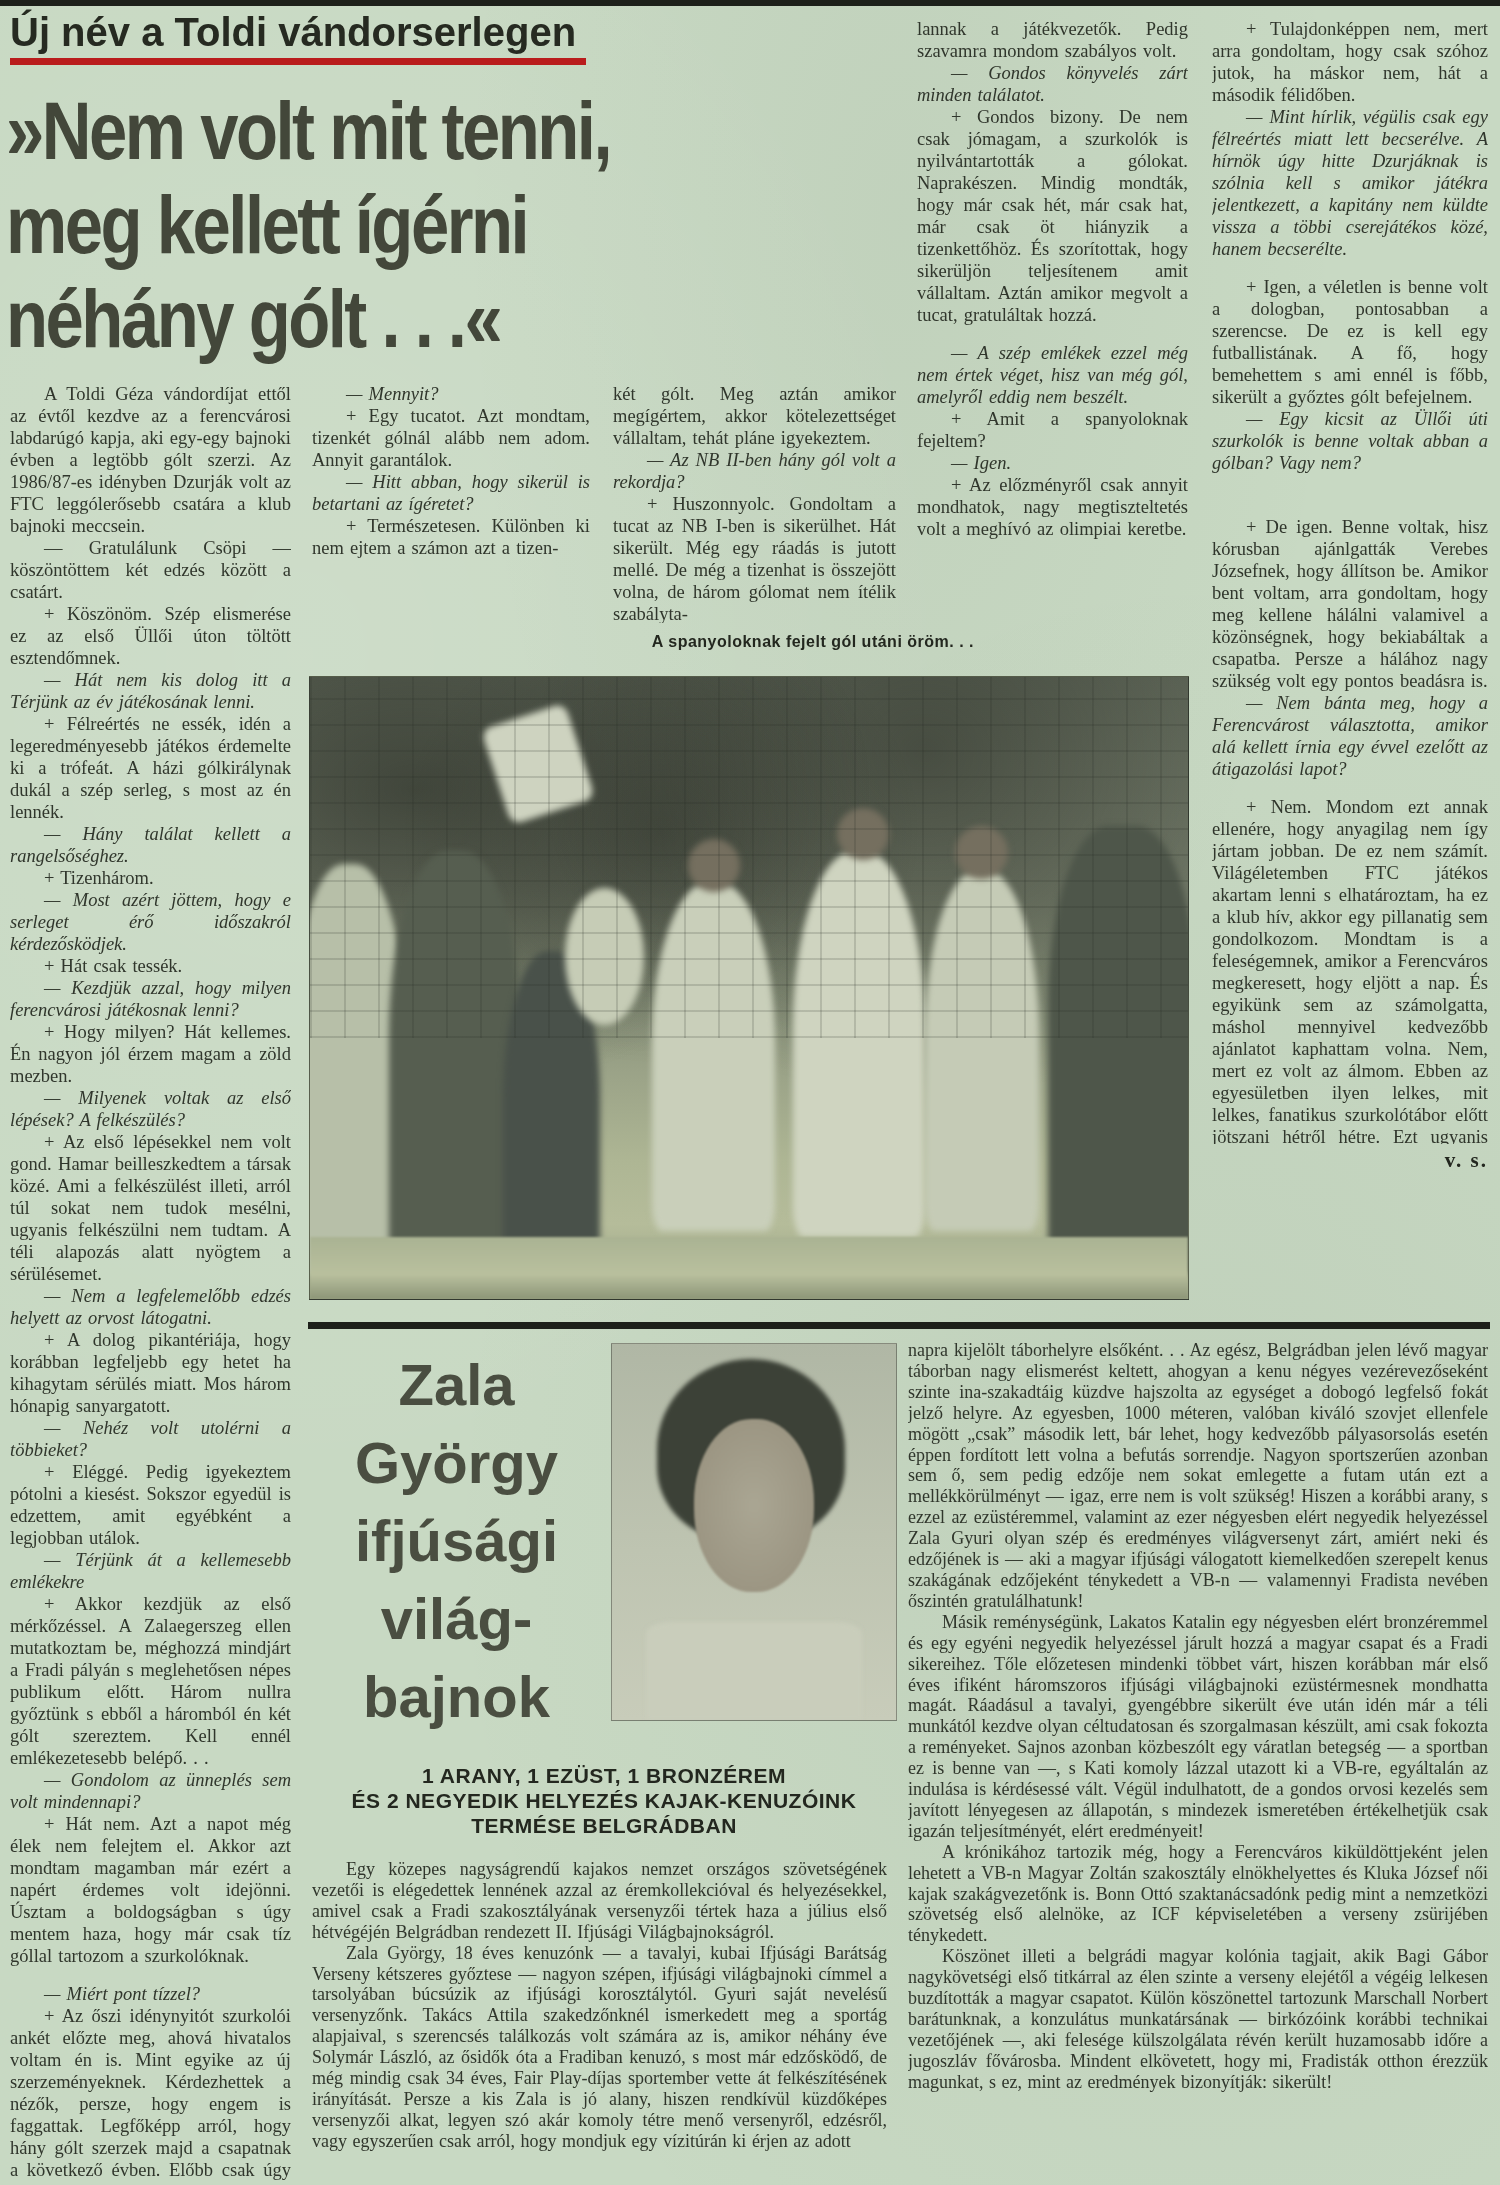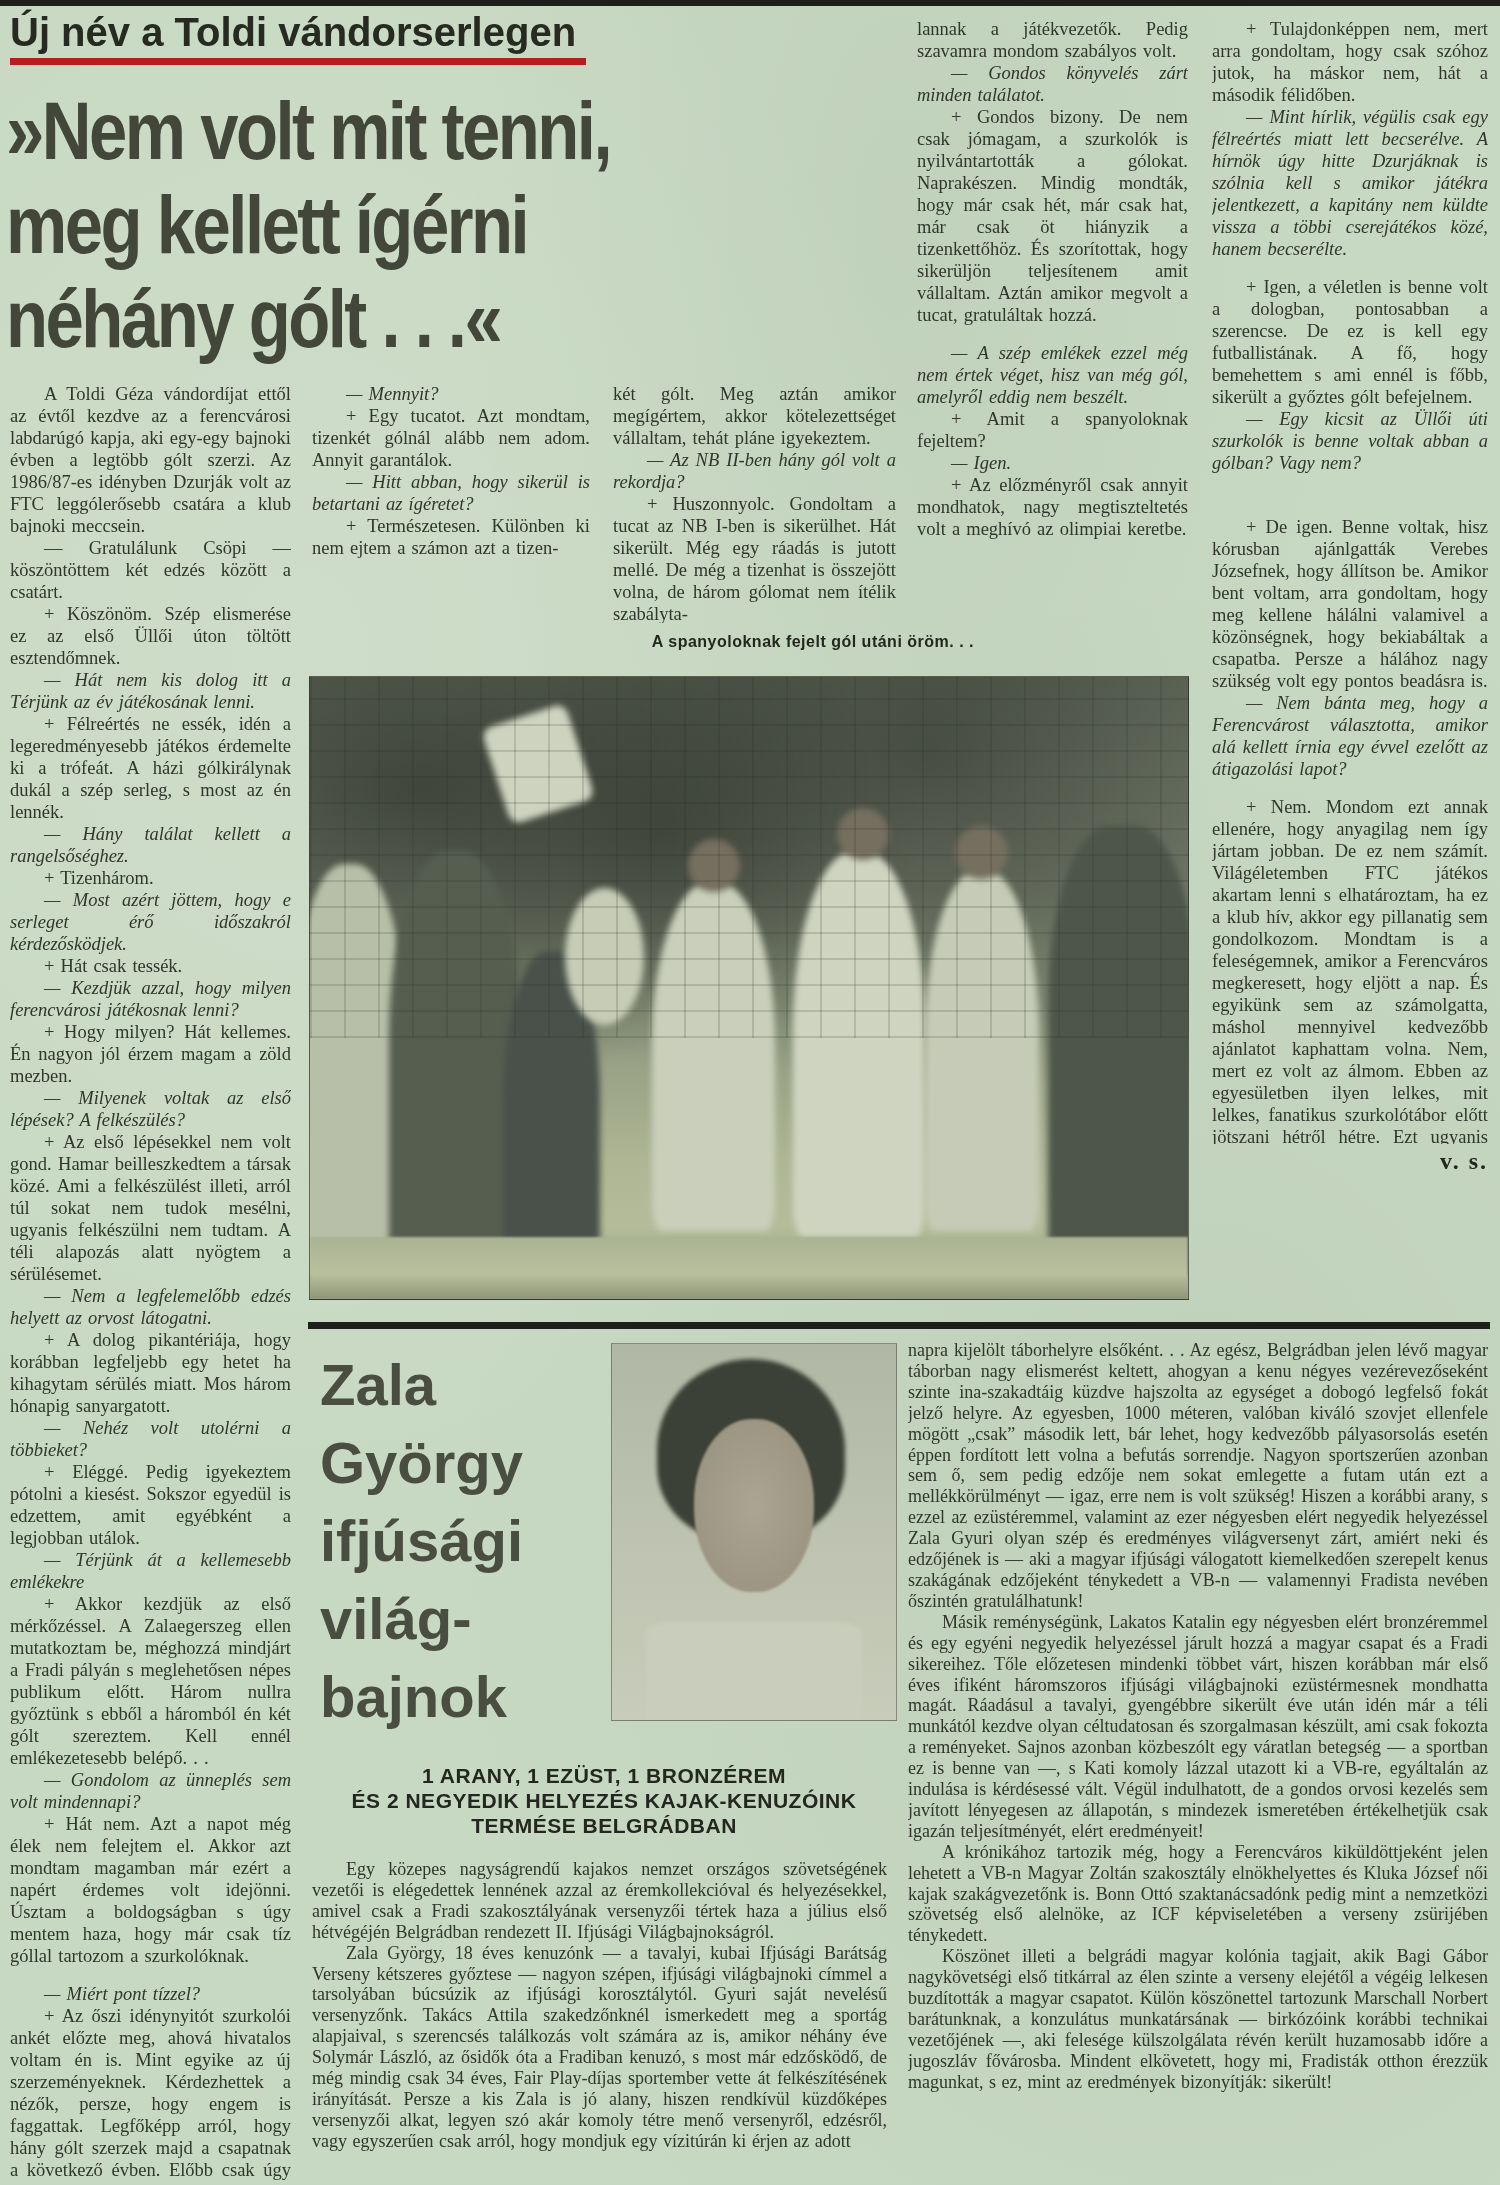--- a/index.html
+++ b/index.html
@@ -47,21 +47,21 @@
   .col3{left:613px; top:383px; width:283px; height:240px;}
   .col4{left:917px; top:18px;  width:271px; height:652px;}
   .col5{left:1212px;top:18px;  width:276px; height:1126px;}
   .caption{
     position:absolute; left:314px; top:633px; width:660px;
     font-family:"Liberation Sans","DejaVu Sans",sans-serif; font-weight:bold;
     font-size:16px; color:var(--caption-ink); letter-spacing:.5px;text-align:right;
   }
   .signature{
     position:absolute; left:1212px; top:1148px; width:276px; text-align:right;
-    font-weight:bold; font-size:24px; letter-spacing:2px; color:#23271f;
+    font-weight:bold; font-size:21px; letter-spacing:2px; color:#23271f;
   }
   .divider{position:absolute;left:308px;top:1322px;width:1182px;height:7px;background:var(--rule);}
   
   .photo{
     position:absolute; left:309px; top:676px; width:878px; height:622px; margin:0;
     overflow:hidden; border:1px solid rgba(30,34,27,.55);
     background-image:
       radial-gradient(ellipse at 12% 18%, rgba(28,31,25,.55), transparent 42%),
       radial-gradient(ellipse at 70% 12%, rgba(28,31,25,.45), transparent 45%),
       radial-gradient(ellipse at 40% 25%, rgba(28,31,25,.35), transparent 35%),
@@ -86,21 +86,21 @@
     background-image:
       repeating-linear-gradient(90deg, rgba(35,40,33,.16) 0 2px, transparent 2px 34px),
       repeating-linear-gradient(0deg, rgba(35,40,33,.16) 0 2px, transparent 2px 26px);
   }
   
   .zala-title{
     position:absolute; left:320px; top:1346px; width:273px; margin:0;
     font-family:"Liberation Sans","DejaVu Sans",sans-serif; font-weight:bold;
     font-size:58px; line-height:78px; color:#4a4e41; letter-spacing:0;
   }
-  .zala-title p{margin:0; text-align:left; text-indent:0;}
+  .zala-title p{margin:0; text-align:center; text-indent:0;}
   .portrait{
     position:absolute; left:611px; top:1343px; width:284px; height:376px; margin:0;
     overflow:hidden; border:1px solid rgba(38,42,34,.4);
     background:linear-gradient(180deg,#b0b7a5,#bec4b1 55%,#c8ccba);
   }
   .po-hair{position:absolute;left:16%;top:4%;width:66%;height:48%;background:#3c4137;
     border-radius:52% 52% 42% 42%;filter:blur(2px);}
   .po-face{position:absolute;left:29%;top:20%;width:42%;height:46%;
     background:radial-gradient(#aaa693,#968f7c);border-radius:48%;filter:blur(1px);}
   .po-shirt{position:absolute;left:12%;top:74%;width:76%;height:26%;background:#c9cdbb;

